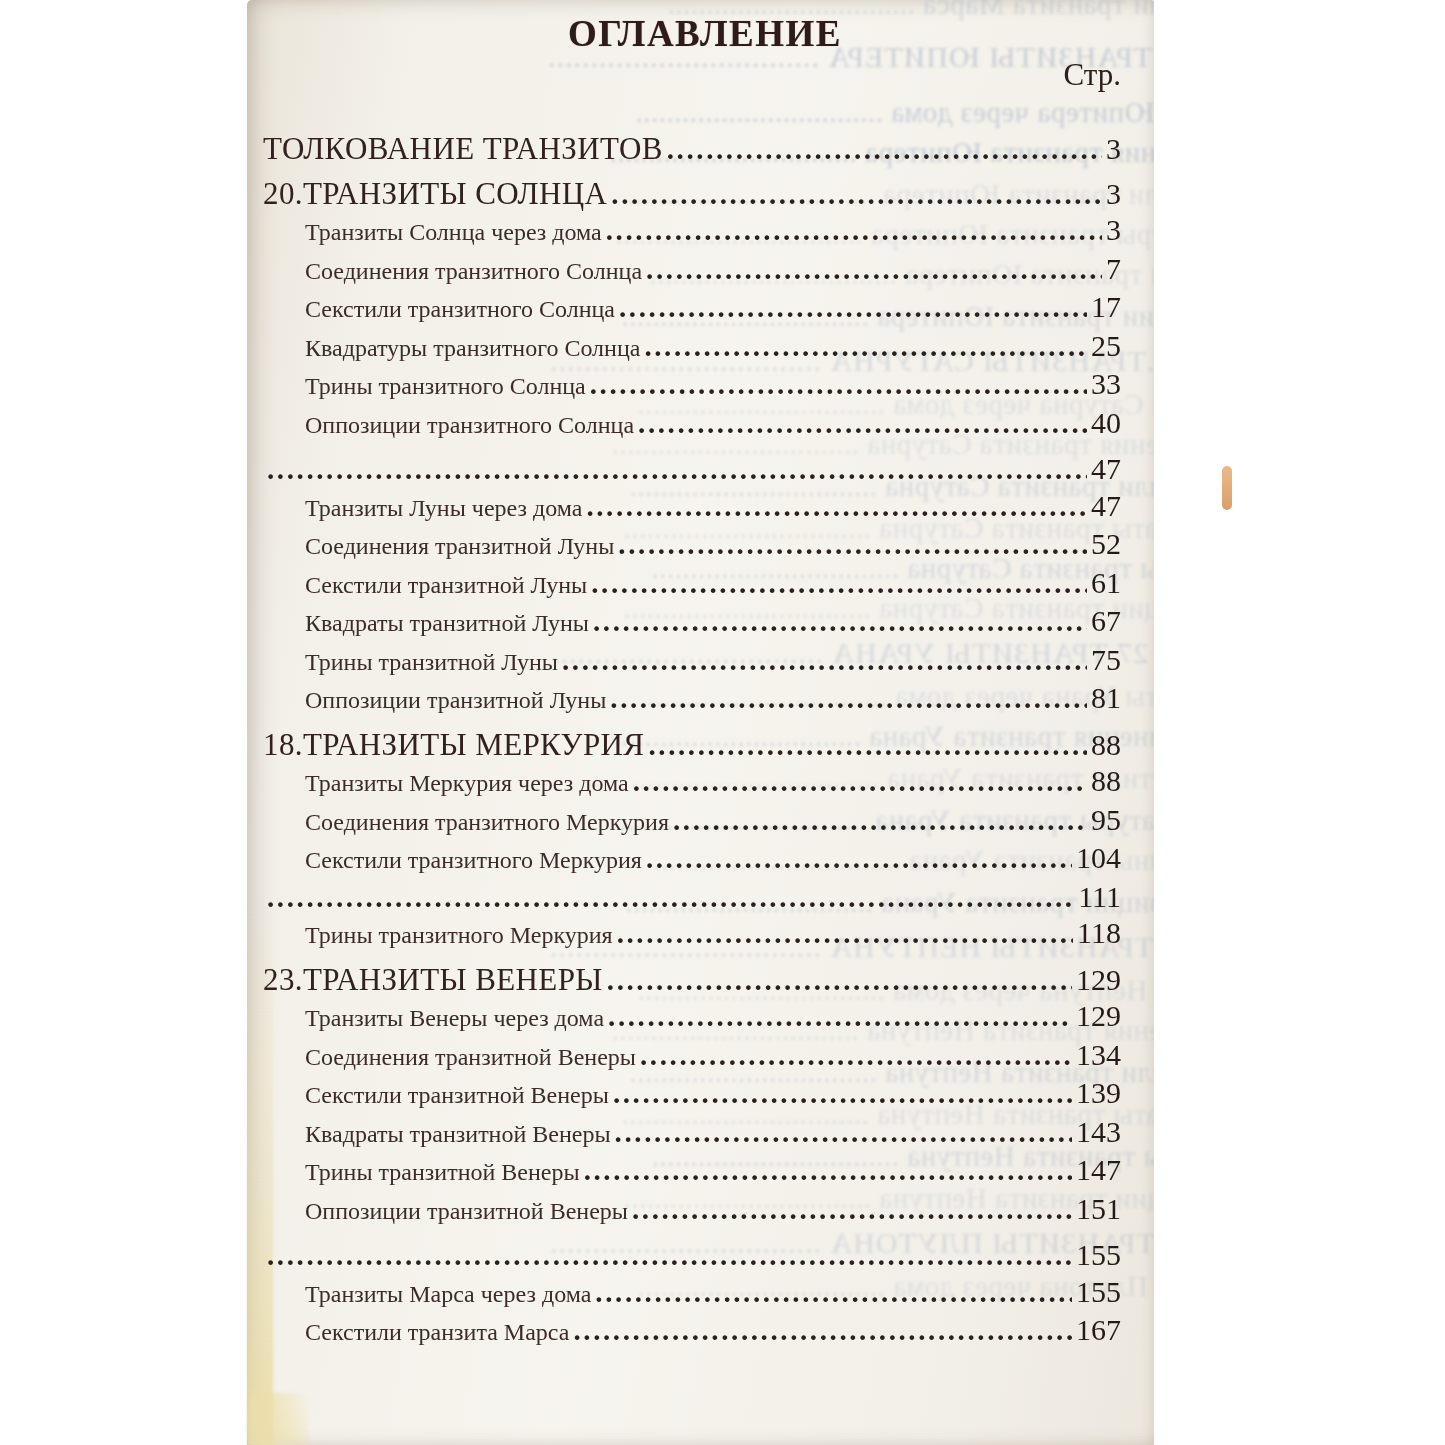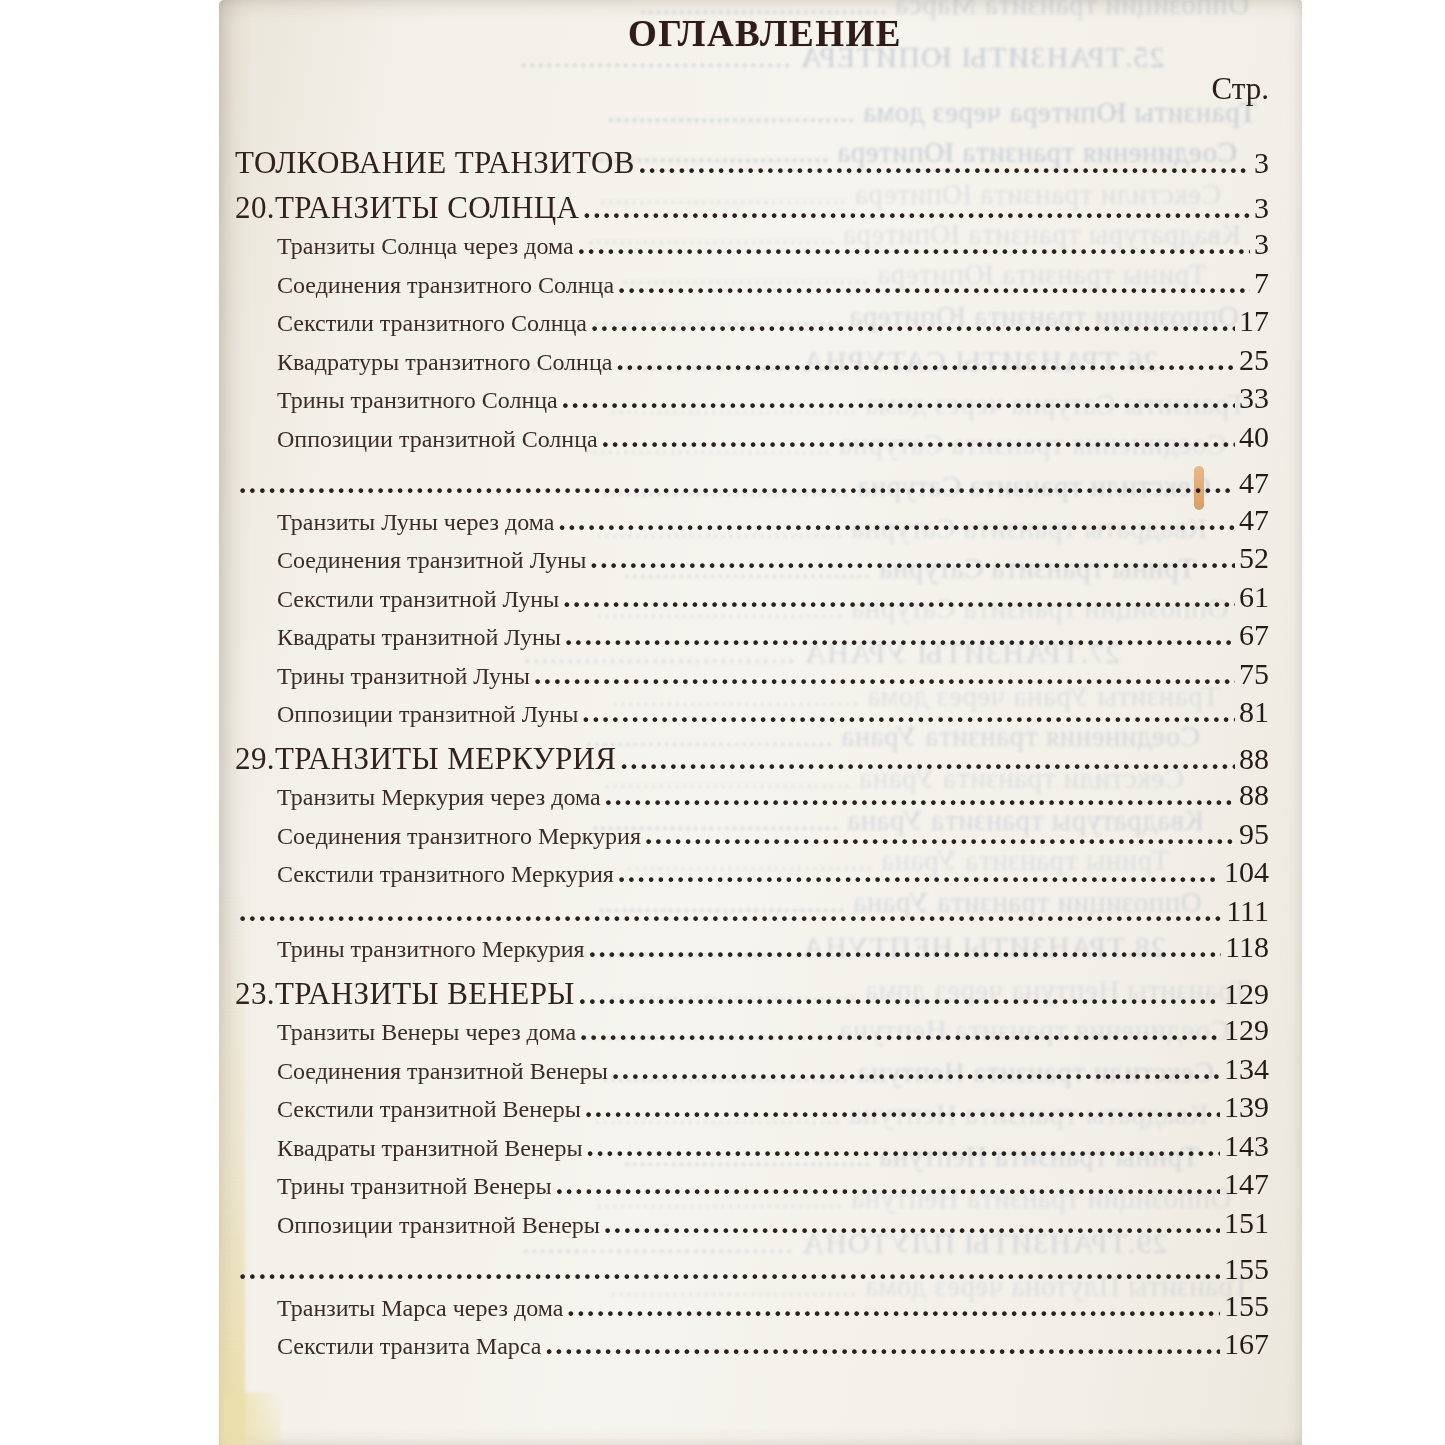--- a/index.html
+++ b/index.html
@@ -2,21 +2,21 @@
 <html><head>
 <meta charset="utf-8">
 <style>
   html,body{margin:0;padding:0;width:1445px;height:1445px;overflow:hidden;background:#ffffff;}
   body{font-family:"Liberation Serif","DejaVu Serif",serif;}
 
   .backdrop{position:relative;width:1445px;height:1445px;background:#ffffff;}
 
   
   .page{
-    position:absolute;left:219px;top:0;width:1083px;height:1445px;
+    position:absolute;left:247px;top:0;width:907px;height:1445px;
     background:linear-gradient(100deg,#eae4d8 0%,#f3f0e9 14%,#f6f4ee 48%,#f2efe8 82%,#ece7dd 100%);
     border-radius:5px 3px 0 0;
     box-shadow:
       inset 16px 0 26px -12px rgba(110,90,70,.32),
       inset -8px 0 16px -8px rgba(130,110,90,.20),
       inset 0 16px 22px -14px rgba(130,110,90,.16),
       inset 0 -12px 20px -12px rgba(140,120,95,.10);
   }
   
   .page-edge-lower{
@@ -48,21 +48,21 @@
   .ghost.g-weak{opacity:.20;}
 
   
   .content{position:relative;z-index:1;padding:6px 33px 0 16px;}
   .title{
     margin:6px 0 0;text-align:center;text-indent:26px;
     font-size:37px;font-weight:bold;letter-spacing:1.5px;color:#2f1b1a;
     text-shadow:0 0 1px rgba(70,25,25,.35);
   }
   .str-label{
-    margin-top:16px;text-align:right;font-size:31px;color:#2c201d;
+    margin-top:2px;text-align:right;font-size:31px;color:#2c201d;
   }
   .toc{margin-top:38px;}
   .row{display:flex;align-items:baseline;line-height:35.5px;white-space:nowrap;}
   .row .lbl{flex:0 0 auto;}
   .row.chapter{margin-top:8px;}
   .row.chapter .lbl{font-size:31px;color:#32211e;letter-spacing:.4px;}
   .row.item .lbl{font-size:24px;color:#3c2b27;padding-left:42px;}
   .dots{
     flex:1 1 auto;overflow:hidden;white-space:nowrap;
     font-size:29px;font-weight:bold;letter-spacing:2.6px;color:#2a201d;
@@ -144,21 +144,21 @@
             <span class="lbl">Квадратуры транзитного Солнца</span>
             <span class="dots"></span>
             <span class="pg">25</span>
           </div>
           <div class="row item">
             <span class="lbl">Трины транзитного Солнца</span>
             <span class="dots"></span>
             <span class="pg">33</span>
           </div>
           <div class="row item">
-            <span class="lbl">Оппозиции транзитной Солнца</span>
+            <span class="lbl">Оппозиции транзитного Солнца</span>
             <span class="dots"></span>
             <span class="pg">40</span>
           </div>
           <div class="row chapter">
             <span class="dots"></span>
             <span class="pg">47</span>
           </div>
           <div class="row item">
             <span class="lbl">Транзиты Луны через дома</span>
             <span class="dots"></span>
@@ -183,21 +183,21 @@
             <span class="lbl">Трины транзитной Луны</span>
             <span class="dots"></span>
             <span class="pg">75</span>
           </div>
           <div class="row item">
             <span class="lbl">Оппозиции транзитной Луны</span>
             <span class="dots"></span>
             <span class="pg">81</span>
           </div>
           <div class="row chapter">
-            <span class="lbl">29.ТРАНЗИТЫ МЕРКУРИЯ</span>
+            <span class="lbl">18.ТРАНЗИТЫ МЕРКУРИЯ</span>
             <span class="dots"></span>
             <span class="pg">88</span>
           </div>
           <div class="row item">
             <span class="lbl">Транзиты Меркурия через дома</span>
             <span class="dots"></span>
             <span class="pg">88</span>
           </div>
           <div class="row item">
             <span class="lbl">Соединения транзитного Меркурия</span>

